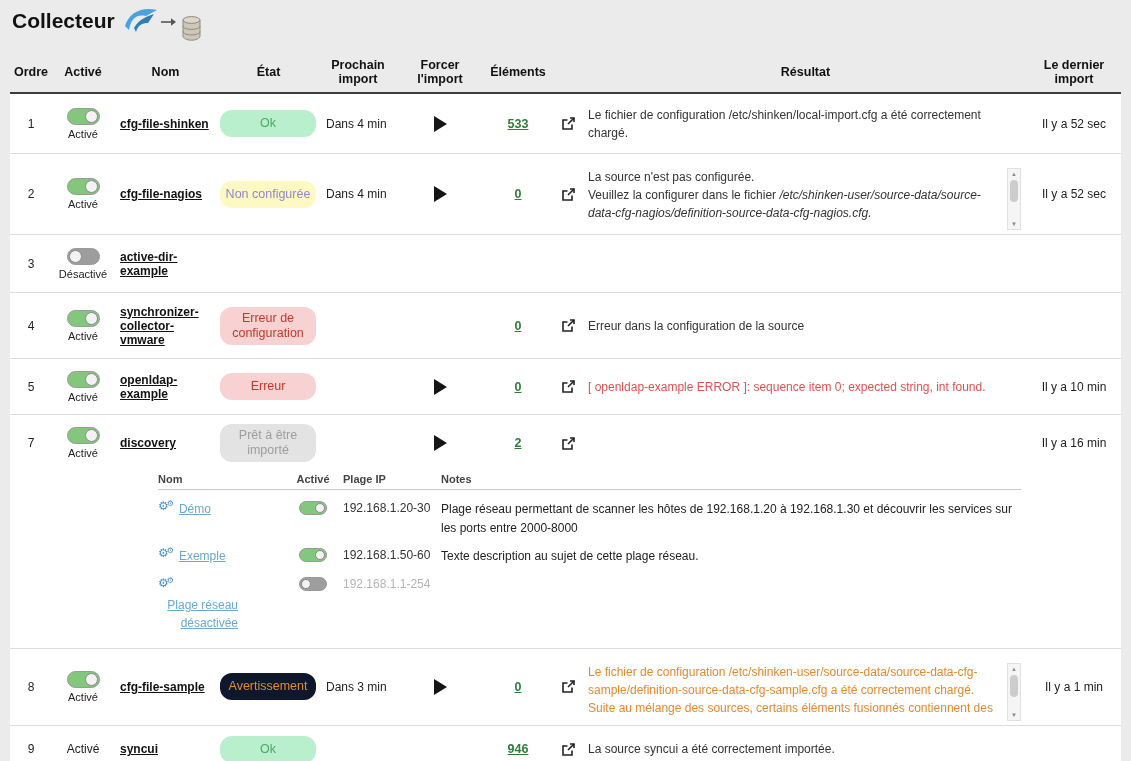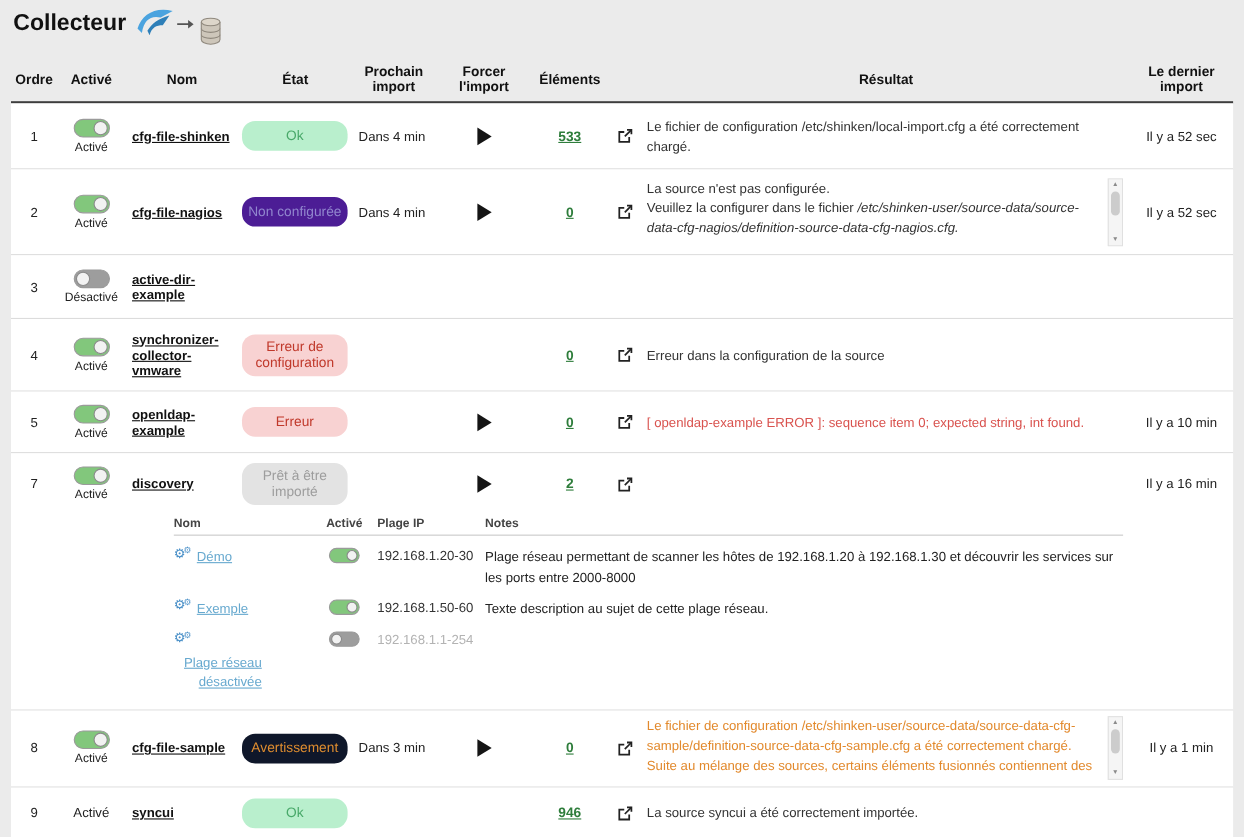--- a/index.html
+++ b/index.html
@@ -51,42 +51,42 @@
   .toggle.off { background: #9d9d9d; }
   .toggle.off .knob { left: 1px; right: auto; }
   .toggle.small { width: 28px; height: 14px; }
   .toggle.small .knob { width: 10px; height: 10px; }
   .toggle-label { font-size: 11px; color: #222; margin-top: 3px; text-align: center; }
   .plain-active { font-size: 12px; color: #222; text-align: center; }
 
   
   .badge { width: 96px; min-height: 27px; margin-left: 3px; border-radius: 12px; display: flex; align-items: center; justify-content: center; text-align: center; font-size: 12.5px; line-height: 1.2; padding: 4px 3px; }
   .b-ok    { background: #b9efcd; color: #49a96a; }
-  .b-info  { background: #4c1d95; color: #9186ce; }
+  .b-info  { background: #fef9c3; color: #9186ce; }
   .b-err   { background: #f8d2d2; color: #c0392b; }
   .b-ready { background: #e3e3e3; color: #9d9d9d; }
   .b-warn  { background: #0f172a; color: #df8d2f; }
 
   
   .play { width: 0; height: 0; border-left: 13px solid #151515; border-top: 8px solid transparent; border-bottom: 8px solid transparent; display: inline-block; cursor: pointer; }
 
   
   .elems-link { color: #2e7d3b; font-weight: bold; text-decoration: underline; font-size: 12.5px; cursor: pointer; }
 
   
   .ext-btn { cursor: pointer; display: inline-flex; }
 
   
   .c-result { padding: 4px 6px 4px 4px; line-height: 1.5; color: #333; align-self: center; }
   .result-red { color: #d9534f; }
   .result-orange { color: #e2892c; }
   .path-italic { font-style: italic; }
 
   
-  .scrollbox { position: relative; padding-right: 20px; overflow: hidden; }
+  .scrollbox { position: relative; padding-right: 20px; overflow: hidden; margin-top: 10px; }
   .sb-h62 { height: 62px; }
   .sb-h58 { height: 58px; }
   .fake-scrollbar { position: absolute; right: 0; top: 0; bottom: 0; width: 14px; background: #f5f5f5; border: 1px solid #e0e0e0; display: flex; flex-direction: column; align-items: center; justify-content: space-between; padding: 1px 0; cursor: pointer; }
   .fake-scrollbar .arr { font-size: 6px; color: #8a8a8a; line-height: 8px; }
   .fake-scrollbar .thumb { position: absolute; top: 11px; left: 2px; width: 8px; height: 22px; background: #cccccc; border-radius: 4px; }
 
   .c-last { text-align: center; font-size: 12px; color: #222; }
   .c-next { font-size: 12px; color: #222; }
 
   

